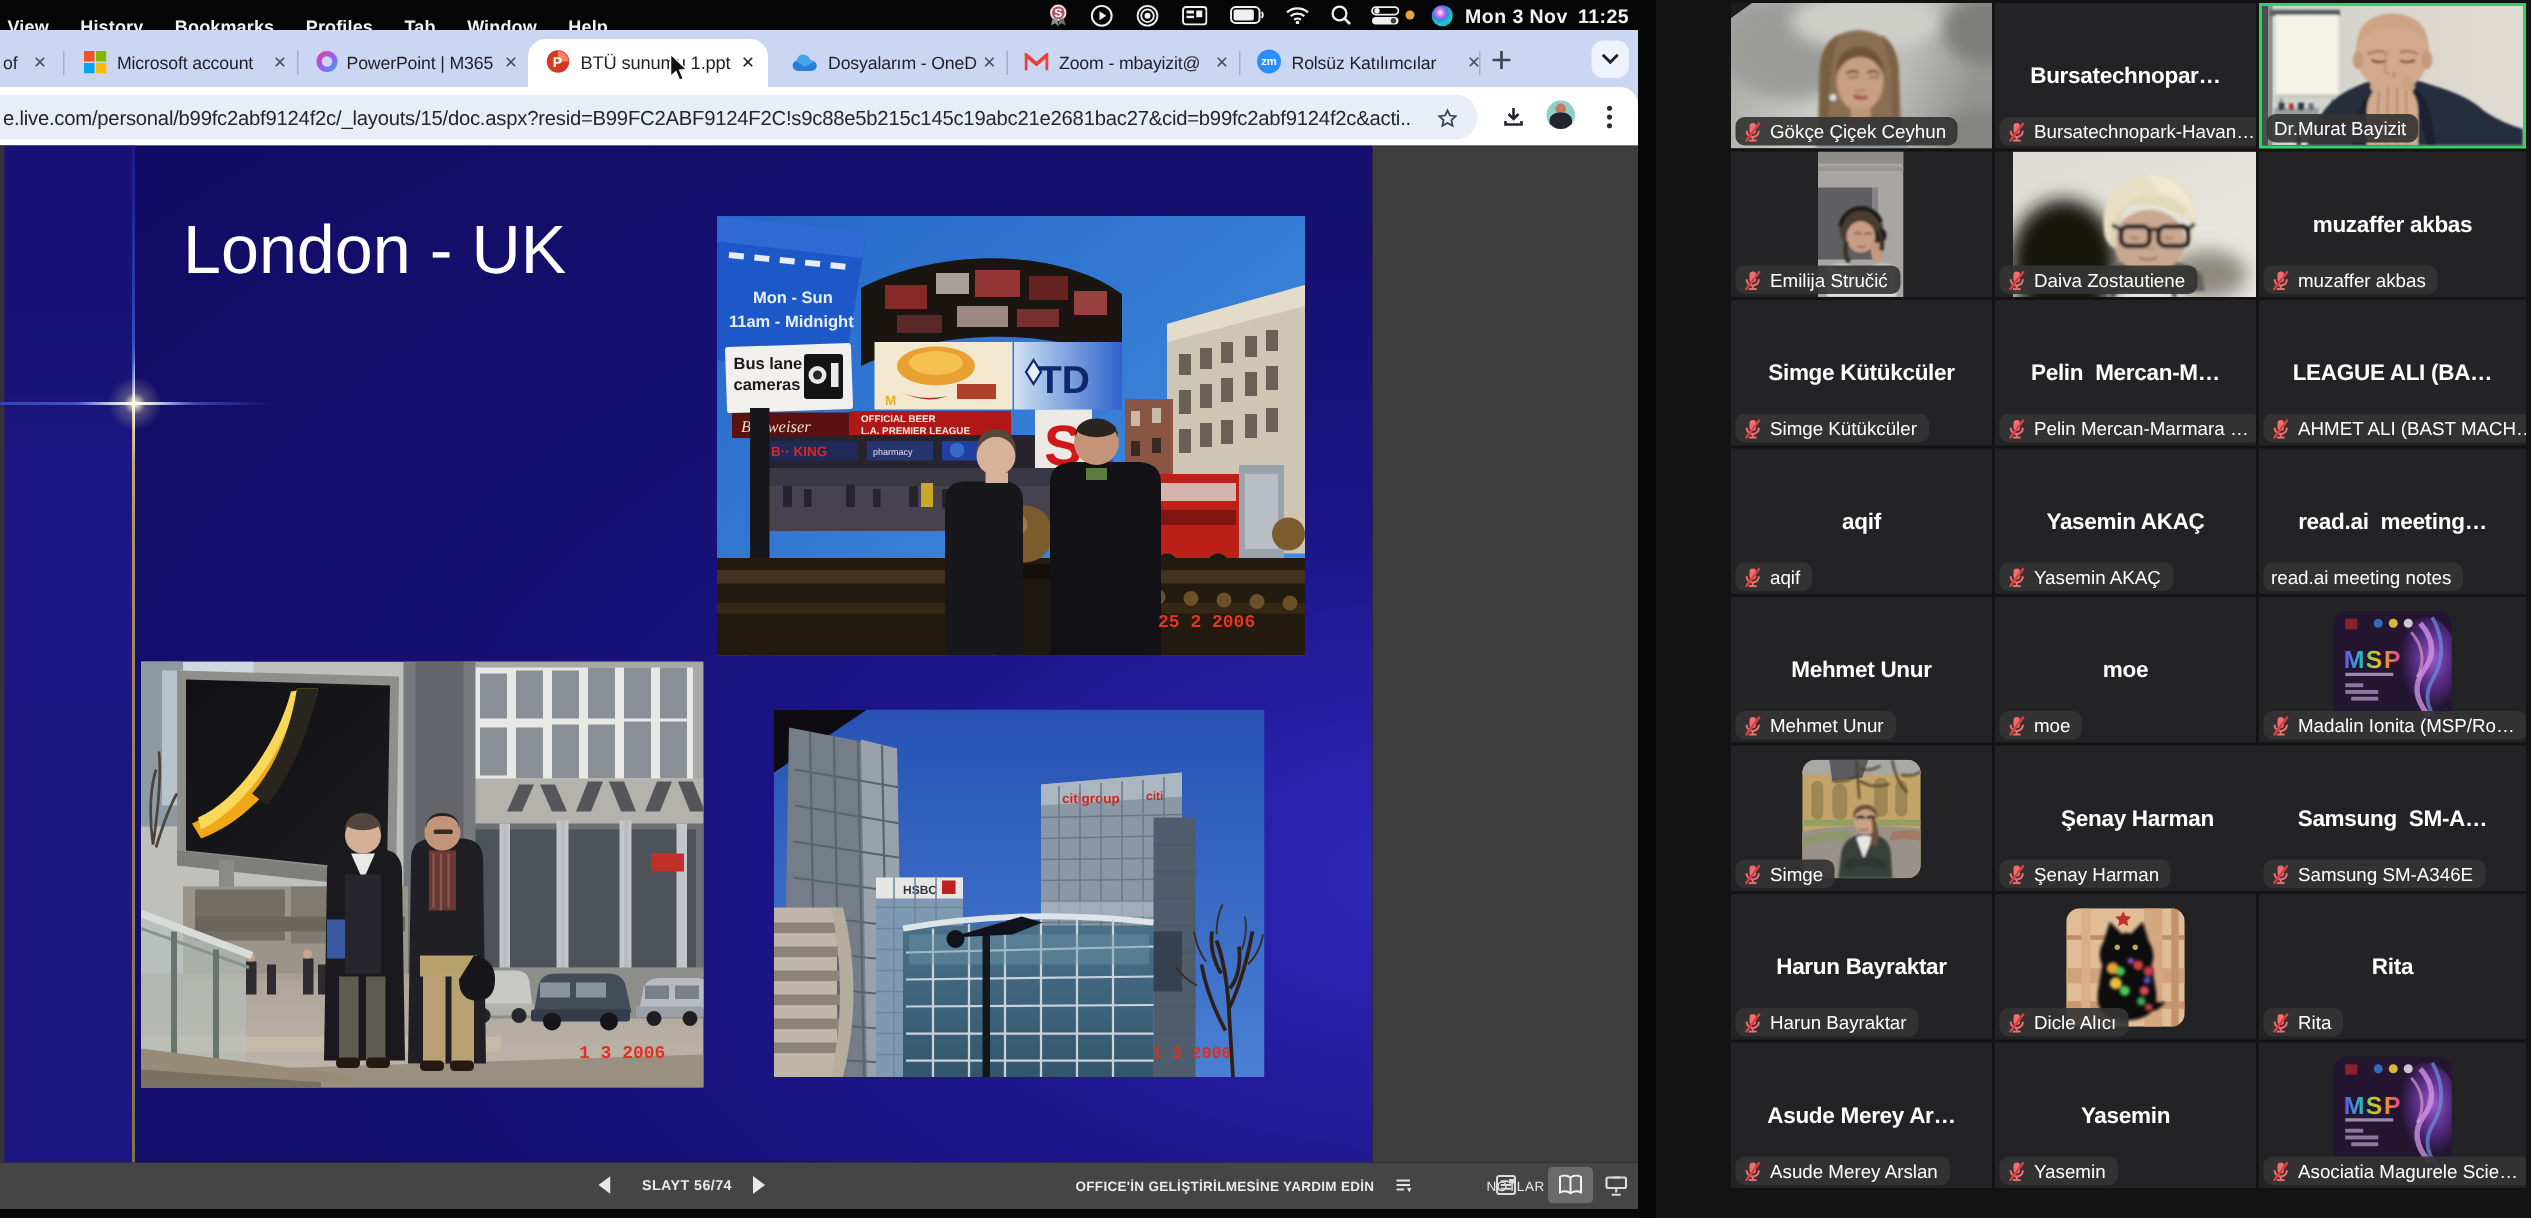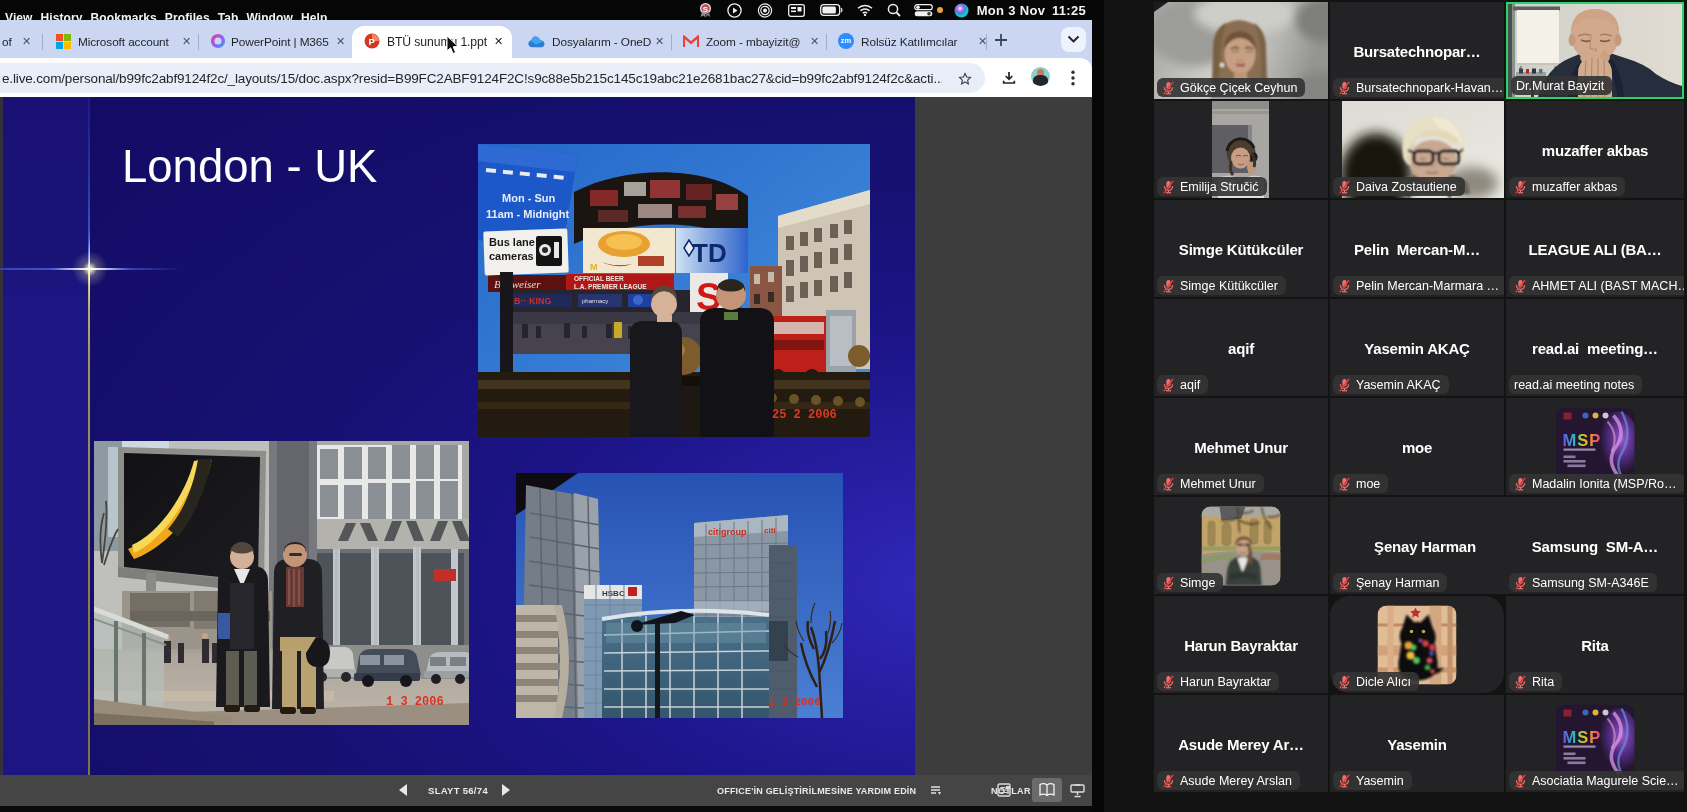--- a/index.html
+++ b/index.html
@@ -2,21 +2,21 @@
 <html><head>
 <meta charset="utf-8">
 <style>
   * { margin:0; padding:0; box-sizing:border-box; }
   html,body { width:1687px; height:812px; overflow:hidden; background:#000; font-family:"Liberation Sans", sans-serif; }
   #stage { position:relative; width:1687px; height:812px; background:#0b0b0b; }
   .abs { position:absolute; }
 
   
   #menubar { left:0; top:0; width:1092px; height:20px; background:#060606; color:#f3f3f3; font-size:12px; font-weight:600; }
-  #menubar .items { position:absolute; left:5px; top:0; height:36px; display:flex; align-items:center; gap:8px; letter-spacing:.1px;}
+  #menubar .items { position:absolute; left:5px; top:0; height:36px; display:flex; align-items:center; gap:21px; letter-spacing:.1px;}
   #menubar .right { position:absolute; right:0; top:0; height:20px; display:flex; align-items:center; }
   #tabstrip { left:0; top:20px; width:1092px; height:77px; background:#cbd6f3; }
   #toolbar { left:0; top:58px; width:1092px; height:39px; background:#ffffff; border-top-right-radius:12px; }
   .tab { position:absolute; top:7px; height:29px; display:flex; align-items:center; font-size:11.8px; color:#1e2022; letter-spacing:-0.1px; }
   .tabsep { position:absolute; top:14px; width:1px; height:16px; background:#9fadcf; }
   #activetab { position:absolute; left:352px; top:6px; width:160px; height:52px; background:#fff; border-radius:12px 12px 0 0; }
   #urlpill { position:absolute; left:-20px; top:4.5px; width:1005px; height:30px; background:#e9edf8; border-radius:15px; }
   #urltext { position:absolute; left:2px; top:13px; font-size:13.5px; color:#24262b; letter-spacing:-0.15px; white-space:nowrap; width:940px; overflow:hidden;}
 
   
@@ -630,21 +630,21 @@
       </svg>
     <div class="abs" style="left:428px;top:10px;font-size:9.5px;font-weight:bold;letter-spacing:.3px;">SLAYT 56/74</div>
     <svg class="abs" style="left:502px;top:9px;" width="8" height="12" viewBox="0 0 8 12">
         <path d="M 0 0 L 8 6 L 0 12 Z" fill="#e8e8e8"></path>
       </svg>
     <div class="abs" style="left:717px;top:11px;font-size:9px;font-weight:bold;letter-spacing:.2px;">OFFICE'İN GELİŞTİRİLMESİNE YARDIM EDİN</div>
     <svg class="abs" style="left:929px;top:9px;" width="13" height="13" viewBox="0 0 13 13">
         <path d="M 2 3 h 9 M 2 6 h 9 M 2 9 h 5" stroke="#e0e0e0" stroke-width="1.4"></path>
         <path d="M 9 8 l 3 0 -1.5 3 Z" fill="#e0e0e0"></path>
       </svg>
-    <div class="abs" style="left:947px;top:11px;font-size:9px;font-weight:bold;letter-spacing:.4px;padding-left:44px;">NOTLAR</div>
+    <div class="abs" style="left:947px;top:11px;font-size:9px;font-weight:normal;letter-spacing:.4px;padding-left:44px;">NOTLAR</div>
     <svg class="abs" style="left:997px;top:8px;" width="15" height="15" viewBox="0 0 15 15">
         <rect x="1" y="1" width="12" height="12" rx="1.5" fill="none" stroke="#dcdcdc" stroke-width="1.4"></rect>
         <path d="M 3.5 4.5 h 5 M 3.5 7 h 7 M 3.5 9.5 h 7" stroke="#dcdcdc" stroke-width="1.2"></path>
         <rect x="9" y="3" width="4" height="3" fill="#dcdcdc"></rect>
       </svg>
     <div class="abs" style="left:1032px;top:3px;width:30px;height:24px;background:#6b6b6b;border-radius:3px;"></div>
     <svg class="abs" style="left:1039px;top:8px;" width="16" height="14" viewBox="0 0 16 14">
         <path d="M 8 2 C 6 0.5 3 0.5 1 1.5 L 1 12 C 3 11 6 11 8 12.5 C 10 11 13 11 15 12 L 15 1.5 C 13 0.5 10 0.5 8 2 Z M 8 2 L 8 12.5" fill="none" stroke="#f2f2f2" stroke-width="1.3"></path>
       </svg>
     <svg class="abs" style="left:1070px;top:8px;" width="15" height="15" viewBox="0 0 15 15">
@@ -1055,21 +1055,21 @@
         <div class="nlabel"><svg width="13" height="14" viewBox="0 0 12 13">
             <g fill="#f06e6e">
               <rect x="4" y="1" width="4" height="6.8" rx="2"></rect>
               <path d="M 2.2 5.8 a 3.8 3.8 0 0 0 7.6 0" fill="none" stroke="#ef6a6a" stroke-width="1.3"></path>
               <rect x="5.4" y="9.6" width="1.2" height="1.8"></rect>
               <rect x="3.6" y="11.2" width="4.8" height="1.2"></rect>
             </g>
             <path d="M 10.3 0.8 L 1.7 12.2" stroke="#d84040" stroke-width="1.5"></path>
           </svg>Harun Bayraktar</div>
       </div>
-    <div class="tile" style="left:238px;top:596px;width:174px;height:97px;border-radius:20px;">
+    <div class="tile" style="left:238px;top:596px;width:174px;height:97px;">
         <div class="avatar"><svg width="79" height="79" viewBox="0 0 79 79">
 <defs>
               <filter id="blc" x="-30%" y="-30%" width="160%" height="160%">
                 <feGaussianBlur stdDeviation="1"></feGaussianBlur>
               </filter>
             </defs>
 <rect width="79" height="79" fill="#e0bd97"></rect>
 <g opacity="0.7">
 <rect x="0" y="18" width="79" height="3" fill="#b07850"></rect>
 <rect x="0" y="40" width="79" height="10" fill="#cc9870"></rect>

